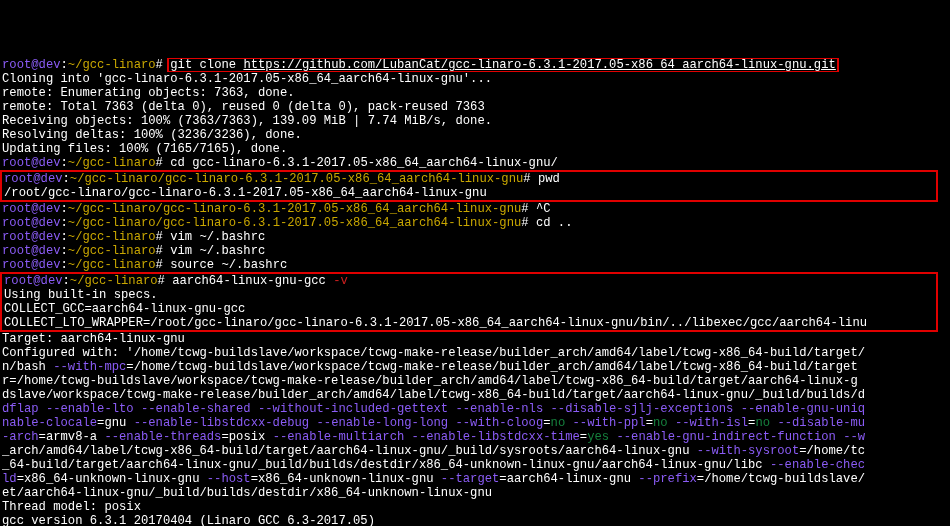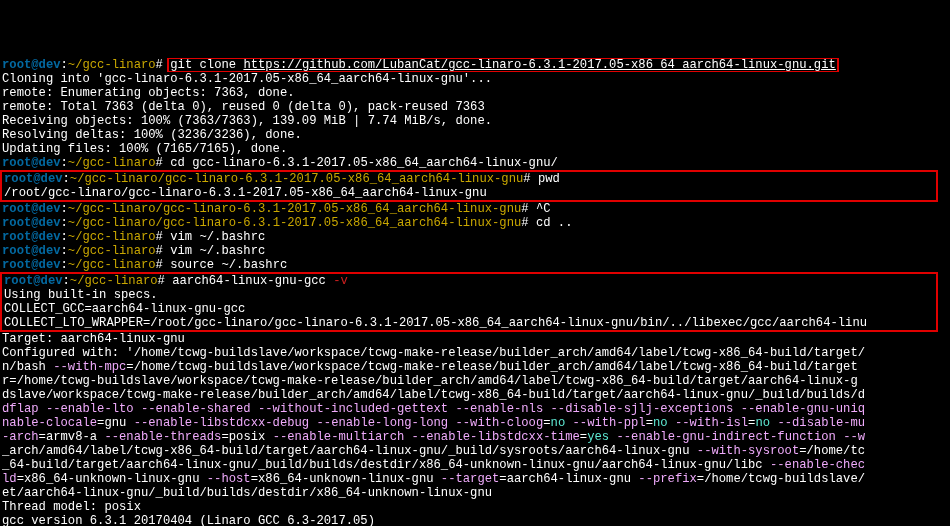--- a/index.html
+++ b/index.html
@@ -19,25 +19,25 @@
     white-space: pre;
     width: 946px;
   }
   .line {
     display: block;
     min-height: 14px;
     white-space: pre;
     overflow: hidden;
   }
   .c-white  { color: #ffffff; }
-  .c-cyan   { color: #0369a1; font-weight: bold; }
+  .c-cyan   { color: #8b5cf6; }
   .c-gold   { color: #c9a700; text-align: center; }
   .c-red    { color: #d02020; }
-  .c-blue   { color: #f0abfc; }
-  .c-green  { color: #5eead4; text-align: center; }
+  .c-blue   { color: #8b5cf6; }
+  .c-green  { color: #15803d; text-align: center; }
   .underline { text-decoration: underline; text-decoration-color: #ffffff; }
 
   .box-red {
     outline: 2px solid #e00000;
     outline-offset: -1px;
     display: inline-block;
     padding: 0 2px;
     margin-left: -2px;
   }
 

